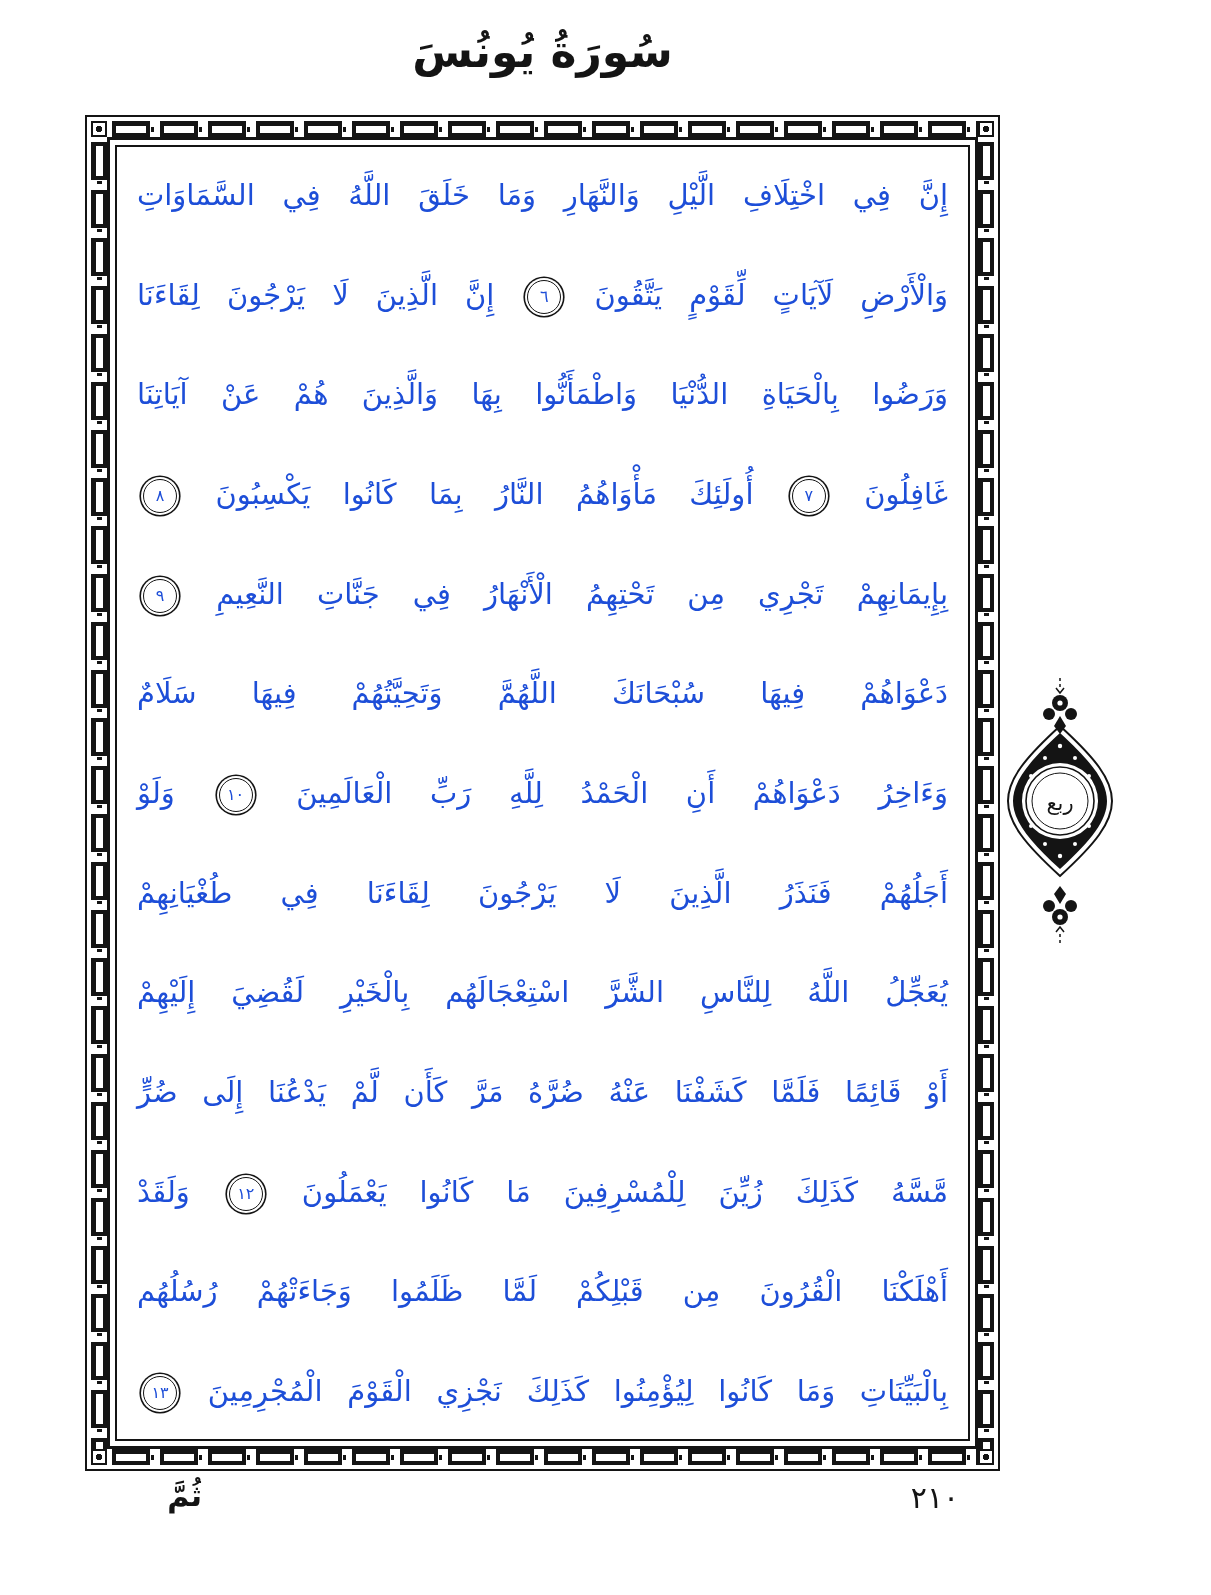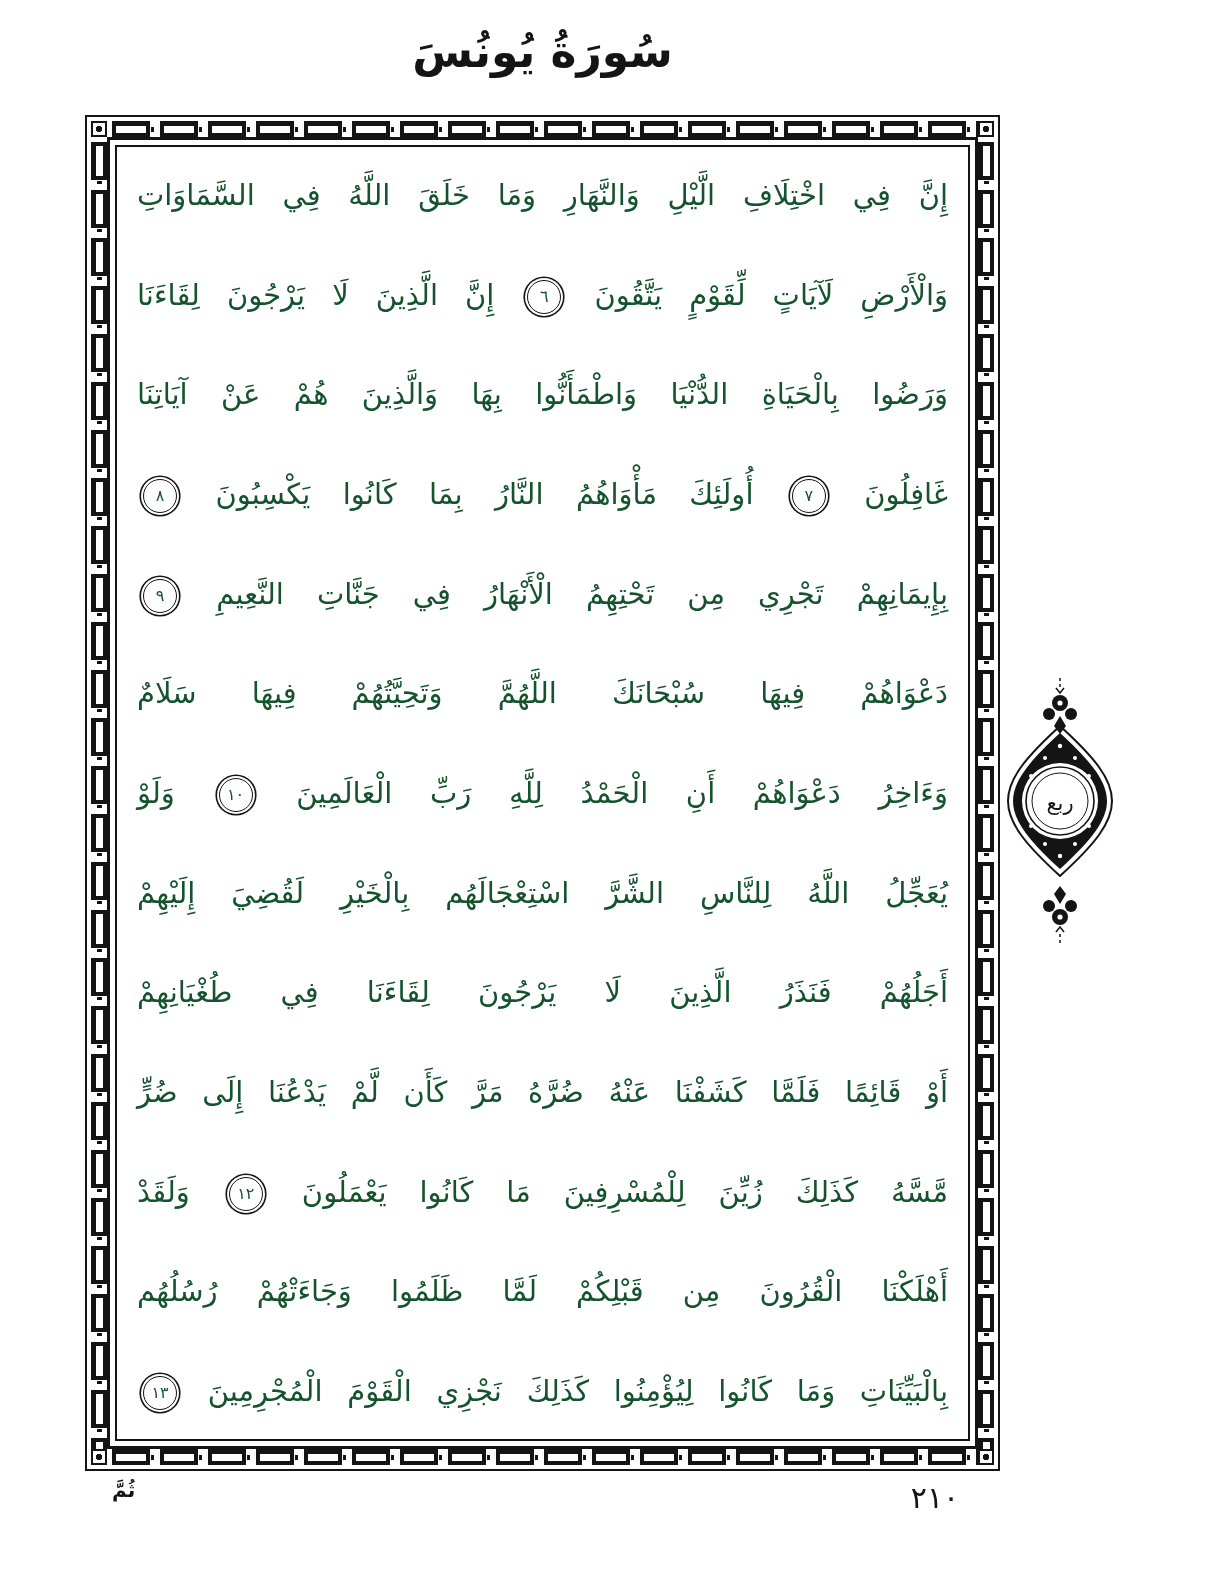--- a/index.html
+++ b/index.html
@@ -45,37 +45,37 @@
   .frame-mid{position:absolute;inset:16px;border:3px solid #141414;padding:5px;box-sizing:border-box;}
   .frame-inner{
     width:100%;height:100%;box-sizing:border-box;
     border:2px solid #141414;padding:6px 20px;
     display:flex;flex-direction:column;justify-content:space-between;
   }
   
   .qline{
     height:84px;line-height:84px;direction:rtl;white-space:nowrap;
     text-align:justify;text-align-last:justify;
-    font-size:29px;font-weight:500;color:#14532d;
+    font-size:29px;font-weight:500;color:#1d4ed8;
   }
   .qtext{white-space:nowrap;}
   .vmark{
     display:inline-flex;align-items:center;justify-content:center;
     width:34px;height:34px;box-sizing:border-box;
     border:1.8px solid #141414;border-radius:50%;
     box-shadow:0 0 0 2px #ffffff,0 0 0 3.6px #141414;
     font-size:16px;line-height:1;vertical-align:middle;
     background:#fff;margin:0 6px;
   }
   
   .rub-medallion{position:absolute;left:1003px;top:676px;width:114px;height:268px;}
   
   .catchword{
     position:absolute;left:112px;top:1478px;width:90px;
-    text-align:left;font-size:20px;font-weight:bold;direction:rtl;
+    text-align:right;font-size:30px;font-weight:bold;direction:rtl;
   }
   .page-number{
     position:absolute;left:870px;top:1480px;width:130px;
     text-align:center;font-size:30px;direction:rtl;
   }
 </style>
 </head>
 <body>
 
 <div class="surah-header">سُورَةُ يُونُسَ</div>
@@ -92,22 +92,22 @@
     <div class="corner br"></div>
     <div class="frame-mid">
       <div class="frame-inner">
           <div class="qline"><span class="qtext">إِنَّ فِي اخْتِلَافِ الَّيْلِ وَالنَّهَارِ وَمَا خَلَقَ اللَّهُ فِي السَّمَاوَاتِ</span></div>
           <div class="qline"><span class="qtext">وَالْأَرْضِ لَآيَاتٍ لِّقَوْمٍ يَتَّقُونَ</span> <span class="vmark">٦</span> <span class="qtext">إِنَّ الَّذِينَ لَا يَرْجُونَ لِقَاءَنَا</span></div>
           <div class="qline"><span class="qtext">وَرَضُوا بِالْحَيَاةِ الدُّنْيَا وَاطْمَأَنُّوا بِهَا وَالَّذِينَ هُمْ عَنْ آيَاتِنَا</span></div>
           <div class="qline"><span class="qtext">غَافِلُونَ</span> <span class="vmark">٧</span> <span class="qtext">أُولَئِكَ مَأْوَاهُمُ النَّارُ بِمَا كَانُوا يَكْسِبُونَ</span> <span class="vmark">٨</span></div>
           <div class="qline"><span class="qtext">بِإِيمَانِهِمْ تَجْرِي مِن تَحْتِهِمُ الْأَنْهَارُ فِي جَنَّاتِ النَّعِيمِ</span> <span class="vmark">٩</span></div>
           <div class="qline"><span class="qtext">دَعْوَاهُمْ فِيهَا سُبْحَانَكَ اللَّهُمَّ وَتَحِيَّتُهُمْ فِيهَا سَلَامٌ</span></div>
           <div class="qline"><span class="qtext">وَءَاخِرُ دَعْوَاهُمْ أَنِ الْحَمْدُ لِلَّهِ رَبِّ الْعَالَمِينَ</span> <span class="vmark">١٠</span> <span class="qtext">وَلَوْ</span></div>
+          <div class="qline"><span class="qtext">أَجَلُهُمْ فَنَذَرُ الَّذِينَ لَا يَرْجُونَ لِقَاءَنَا فِي طُغْيَانِهِمْ</span></div>
           <div class="qline"><span class="qtext">يُعَجِّلُ اللَّهُ لِلنَّاسِ الشَّرَّ اسْتِعْجَالَهُم بِالْخَيْرِ لَقُضِيَ إِلَيْهِمْ</span></div>
-          <div class="qline"><span class="qtext">أَجَلُهُمْ فَنَذَرُ الَّذِينَ لَا يَرْجُونَ لِقَاءَنَا فِي طُغْيَانِهِمْ</span></div>
           <div class="qline"><span class="qtext">أَوْ قَائِمًا فَلَمَّا كَشَفْنَا عَنْهُ ضُرَّهُ مَرَّ كَأَن لَّمْ يَدْعُنَا إِلَى ضُرٍّ</span></div>
           <div class="qline"><span class="qtext">مَّسَّهُ كَذَلِكَ زُيِّنَ لِلْمُسْرِفِينَ مَا كَانُوا يَعْمَلُونَ</span> <span class="vmark">١٢</span> <span class="qtext">وَلَقَدْ</span></div>
           <div class="qline"><span class="qtext">أَهْلَكْنَا الْقُرُونَ مِن قَبْلِكُمْ لَمَّا ظَلَمُوا وَجَاءَتْهُمْ رُسُلُهُم</span></div>
           <div class="qline"><span class="qtext">بِالْبَيِّنَاتِ وَمَا كَانُوا لِيُؤْمِنُوا كَذَلِكَ نَجْزِي الْقَوْمَ الْمُجْرِمِينَ</span> <span class="vmark">١٣</span></div>
         </div>
     </div>
   </div>
 </div>
 
 <svg class="rub-medallion" viewBox="0 0 114 268" xmlns="http://www.w3.org/2000/svg">

